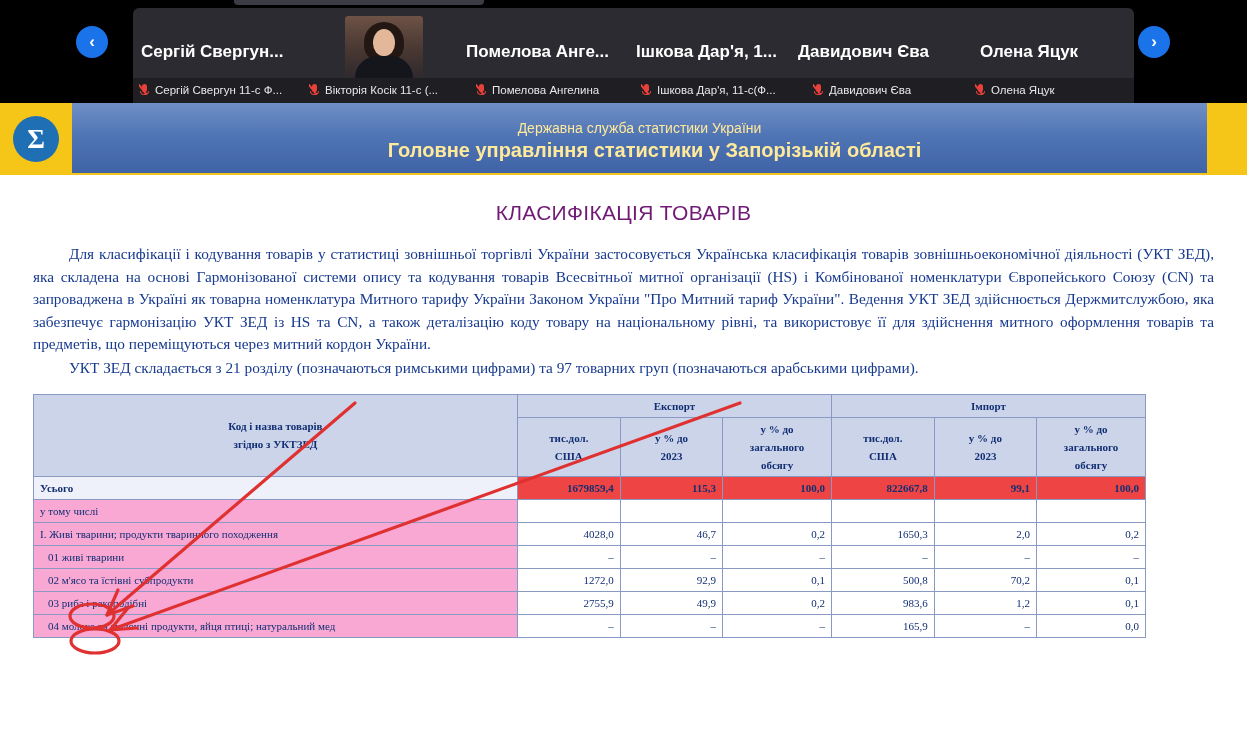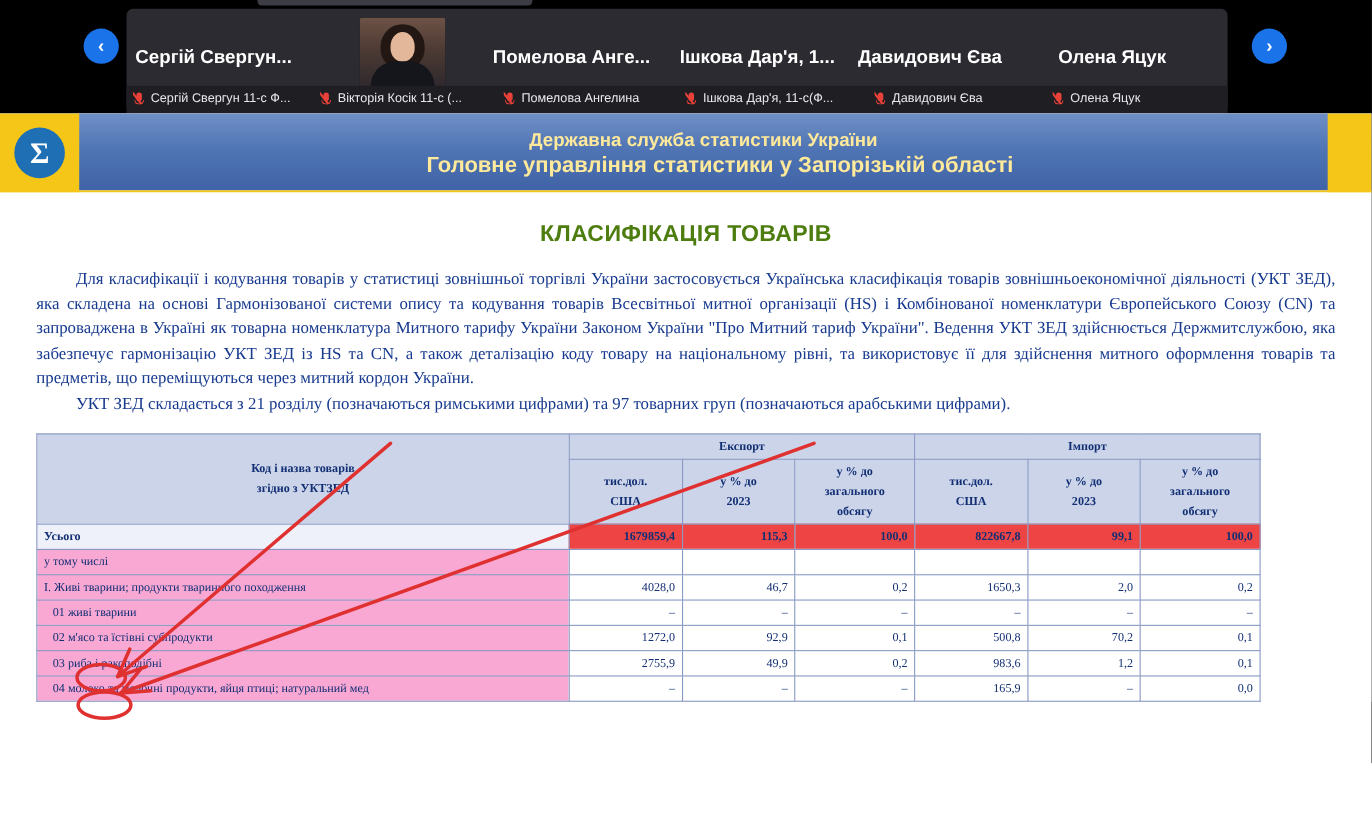--- a/index.html
+++ b/index.html
@@ -11,21 +11,21 @@
     background: #000;
   }
   #root { position: relative; width: 1247px; height: 747px; overflow: hidden; }
 
   
   .vc-strip {
     position: absolute; left: 0; top: 0; width: 1247px; height: 103px;
     background: #000;
   }
   .vc-inner {
-    position: absolute; left: 115px; top: 8px; width: 1001px; height: 95px;
+    position: absolute; left: 133px; top: 8px; width: 1001px; height: 95px;
     background: #2b2b31; border-radius: 6px;
   }
   .vc-names {
     position: absolute; left: 0; top: 0; width: 100%; height: 70px;
   }
   .vc-name {
     position: absolute; top: 44px; transform: translateY(-50%);
     color: #ffffff; font-size: 17px; font-weight: bold;
     white-space: nowrap; overflow: hidden; text-overflow: ellipsis;
   }
@@ -111,30 +111,30 @@
     font-size: 27px; font-weight: bold; font-family: "Liberation Serif", serif;
   }
   .hdr-right {
     position: absolute; right: 0; top: 0; width: 40px; height: 72px;
     background: #f5c518;
   }
   .hdr-titles {
     position: absolute; left: 72px; right: 40px; top: 0; height: 72px;
     display: flex; flex-direction: column; align-items: center; justify-content: center;
   }
-  .hdr-t1 { color: #ffe99a; font-size: 17px; font-weight: bold; line-height: 22px; }
+  .hdr-t1 { color: #ffe99a; font-size: 14px; font-weight: normal; line-height: 22px; }
   .hdr-t2 { color: #ffe99a; font-size: 20px; font-weight: bold; line-height: 22px; margin-left: 30px; }
 
   .page-body {
     position: relative;
     padding: 26px 33px 0 33px;
     background: #ffffff;
   }
   .page-title {
-    text-align: center; color: #4d7c0f; font-size: 21px; font-weight: bold;
+    text-align: center; color: #701a75; font-size: 21px; font-weight: normal;
     letter-spacing: .3px; margin-bottom: 18px;
   }
   p.para {
     margin: 0; color: #173a8f; font-size: 15.3px; line-height: 22.6px;
     text-align: justify; font-family: "Liberation Serif", serif;
   }
   p.para.first { text-indent: 36px; }
   p.para.second { margin-top: 1px; text-indent: 36px; }
 
   

